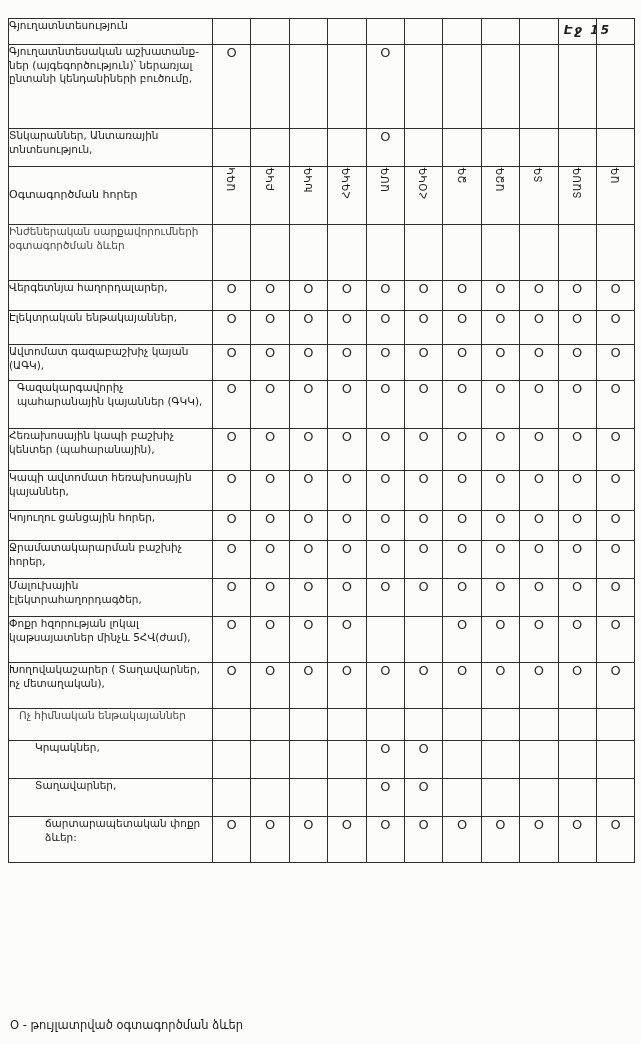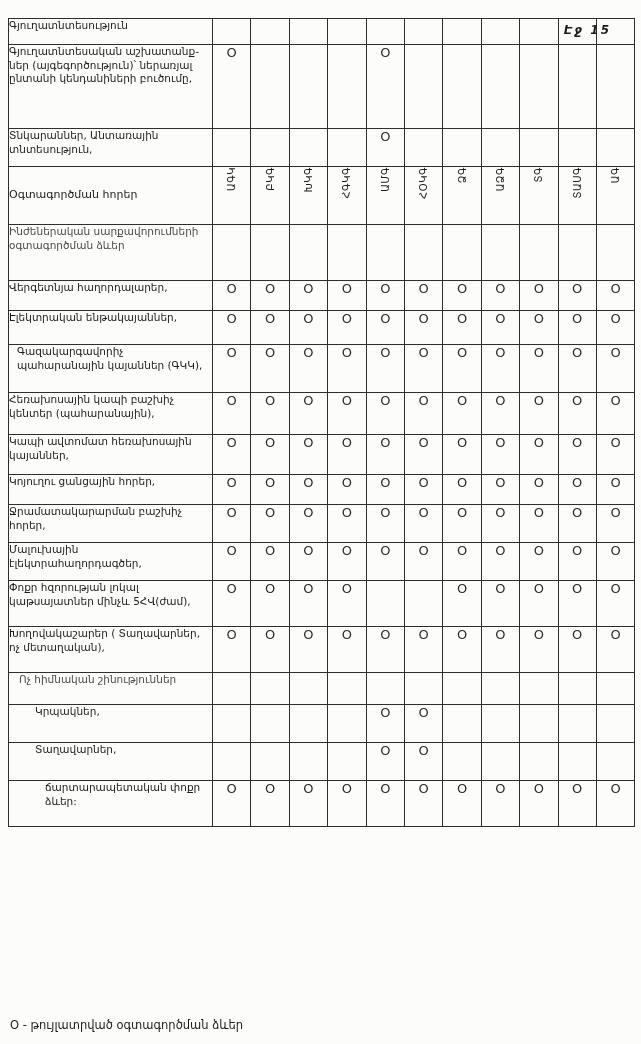--- a/index.html
+++ b/index.html
@@ -186,20 +186,34 @@
           <td class="mark-cell">O</td>
           <td class="mark-cell">O</td>
           <td class="mark-cell">O</td>
           <td class="mark-cell">O</td>
           <td class="mark-cell">O</td>
           <td class="mark-cell">O</td>
           <td class="mark-cell">O</td>
           <td class="mark-cell">O</td>
           <td class="mark-cell">O</td>
         </tr>
+        <tr class="data-row" style="height: 36px;">
+          <td class="label-cell">Ավտոմատ գազաբաշխիչ կայան (ԱԳԿ),</td>
+          <td class="mark-cell">O</td>
+          <td class="mark-cell">O</td>
+          <td class="mark-cell">O</td>
+          <td class="mark-cell">O</td>
+          <td class="mark-cell">O</td>
+          <td class="mark-cell">O</td>
+          <td class="mark-cell">O</td>
+          <td class="mark-cell">O</td>
+          <td class="mark-cell">O</td>
+          <td class="mark-cell">O</td>
+          <td class="mark-cell">O</td>
+        </tr>
         <tr class="data-row" style="height: 48px;">
           <td class="label-cell" style="padding-left: 8px;">Գազակարգավորիչ պահարանային կայաններ (ԳԿԿ),</td>
           <td class="mark-cell">O</td>
           <td class="mark-cell">O</td>
           <td class="mark-cell">O</td>
           <td class="mark-cell">O</td>
           <td class="mark-cell">O</td>
           <td class="mark-cell">O</td>
           <td class="mark-cell">O</td>
           <td class="mark-cell">O</td>
@@ -299,21 +313,21 @@
           <td class="mark-cell">O</td>
           <td class="mark-cell">O</td>
           <td class="mark-cell">O</td>
           <td class="mark-cell">O</td>
           <td class="mark-cell">O</td>
           <td class="mark-cell">O</td>
           <td class="mark-cell">O</td>
           <td class="mark-cell">O</td>
         </tr>
         <tr class="section-row" style="height: 32px;">
-          <td class="label-cell" style="padding-left: 10px;">Ոչ հիմնական շինություններ</td>
+          <td class="label-cell" style="padding-left: 10px;">Ոչ հիմնական ենթակայաններ</td>
           <td class="mark-cell"></td>
           <td class="mark-cell"></td>
           <td class="mark-cell"></td>
           <td class="mark-cell"></td>
           <td class="mark-cell"></td>
           <td class="mark-cell"></td>
           <td class="mark-cell"></td>
           <td class="mark-cell"></td>
           <td class="mark-cell"></td>
           <td class="mark-cell"></td>

